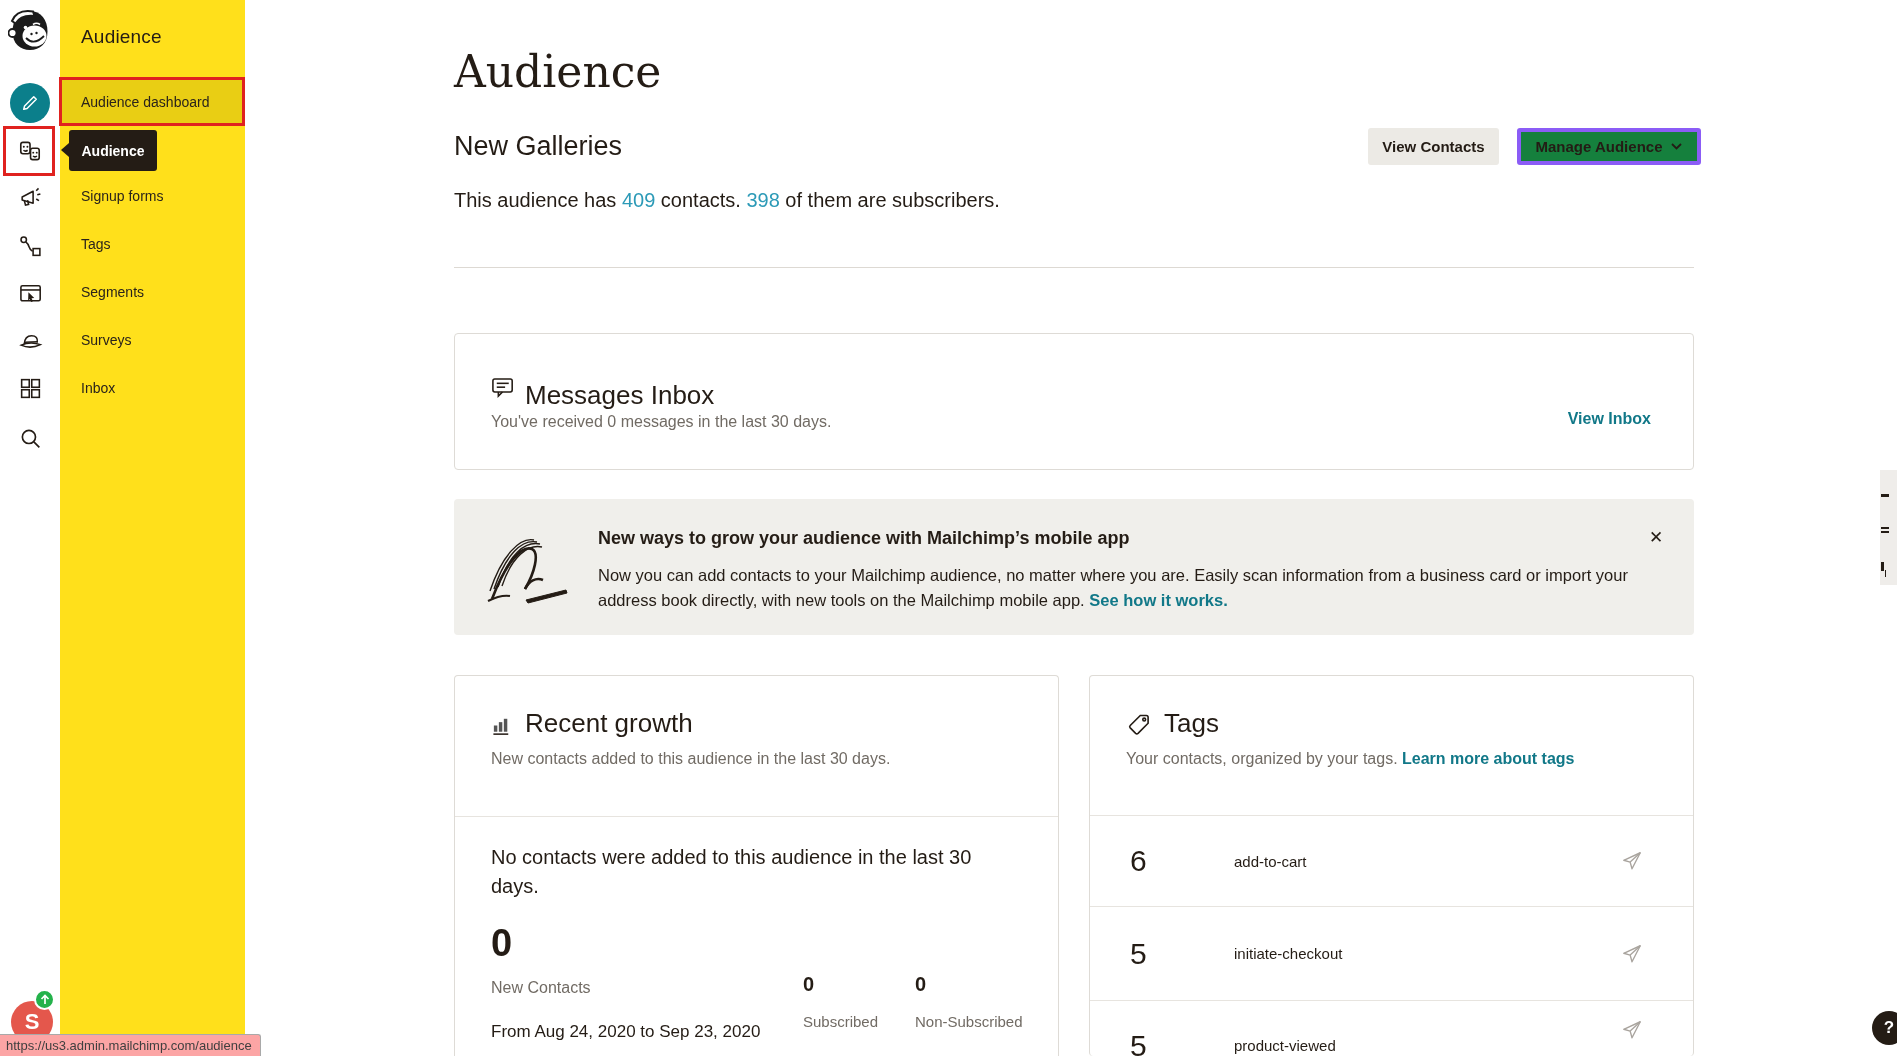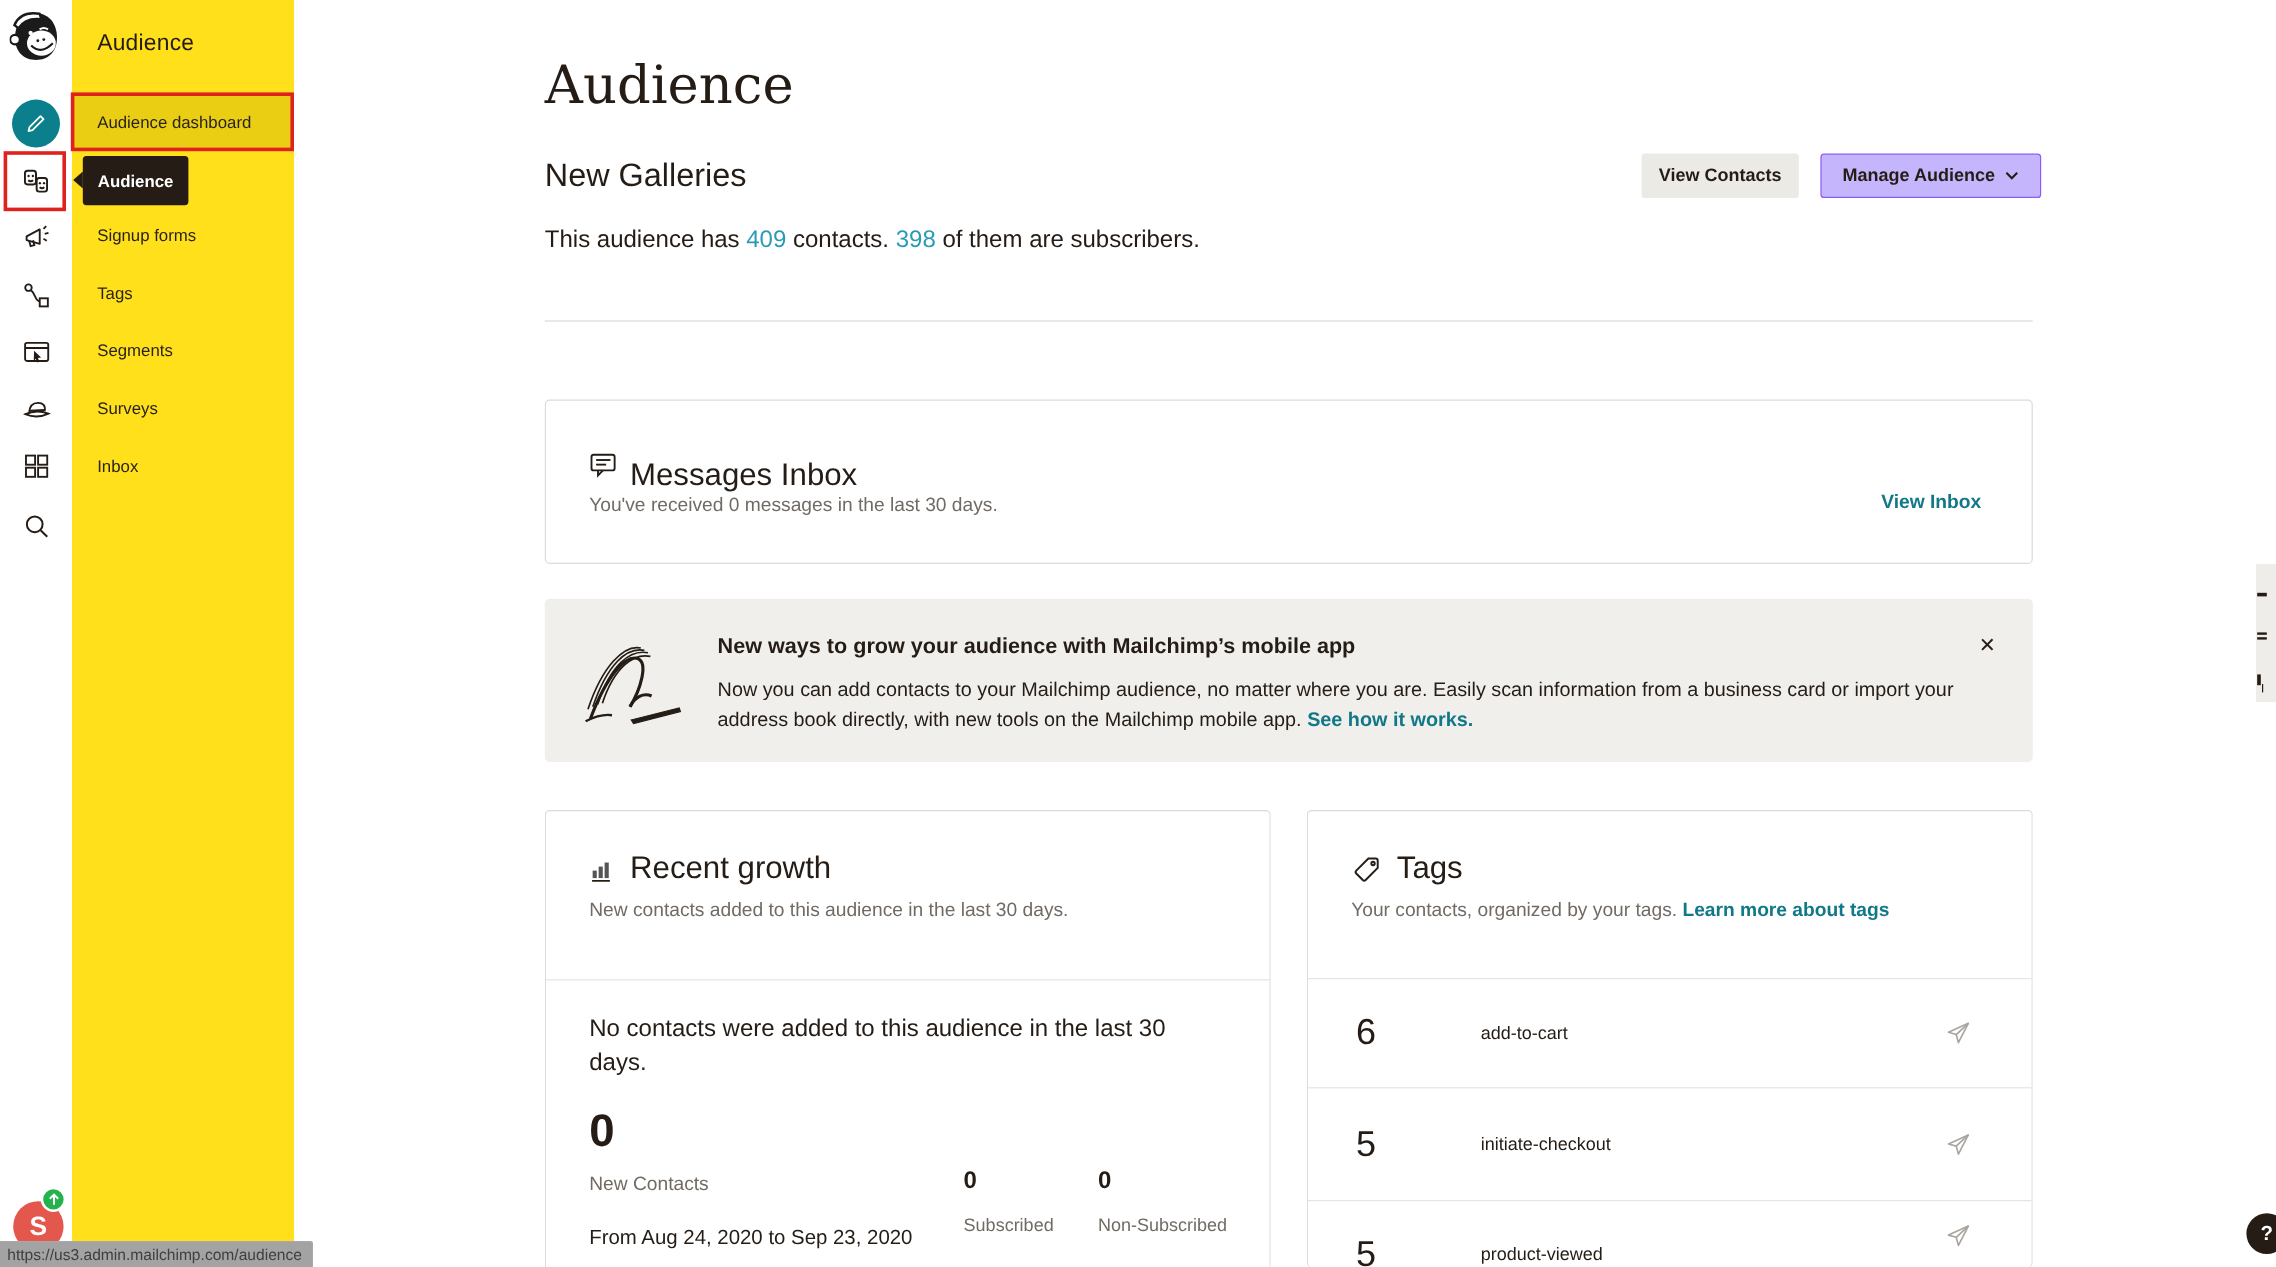--- a/index.html
+++ b/index.html
@@ -35,21 +35,21 @@
     border-top:7px solid transparent; border-bottom:7px solid transparent; border-right:8px solid #241c15; }
 
   
   .h1 { left:454px; top:46px; font-family:"DejaVu Serif", serif; font-weight:500; font-size:44px; }
   .h2 { left:454px; top:131px; font-size:27px; font-weight:500; }
   .intro { left:454px; top:189px; font-size:20px; }
   .intro b { font-weight:400; color:#2c9ab7; }
   .btn { position:absolute; top:128px; height:37px; display:flex; align-items:center; justify-content:center;
     font-size:15px; font-weight:600; color:#241c15; cursor:pointer; border-radius:3px; }
   .btn-gray { left:1368px; width:131px; background:#eceae5; }
-  .btn-outline { left:1517px; width:184px; background:#c4b5fd; border:1px solid #8b5cf6; gap:9px; }
+  .btn-outline { left:1517px; width:184px; background:#15803d; border:4px solid #8b5cf6; gap:9px; }
   .rule { left:454px; top:267px; width:1240px; height:0; border-top:1px solid #ddd9d3; }
 
   
   .card { background:#fff; border:1px solid #dedbd6; border-radius:4px; }
   .card-title { font-size:26px; color:#241c15; }
   .card-sub { font-size:16px; color:#716b64; }
   .teal-link { color:#117888; font-weight:bold; cursor:pointer; }
 
   .msg-card { left:454px; top:333px; width:1240px; height:137px; }
   .grow-card { left:454px; top:675px; width:605px; height:489px; border-bottom:none; }
@@ -79,21 +79,21 @@
     color:#fff; font-size:17px; font-weight:bold; display:flex; align-items:center; justify-content:center;
     z-index:8; cursor:pointer; }
 
   
   .s-widget { left:11px; top:1001px; width:42px; height:42px; border-radius:50%; background:#e4574c;
     color:#fff; font-size:22px; font-weight:bold; display:flex; align-items:center; justify-content:center;
     z-index:8; cursor:pointer; }
   .s-badge { left:34px; top:989px; width:21px; height:21px; border-radius:50%; background:#24b24b;
     border:2px solid #fff; color:#fff; font-size:11px; font-weight:bold; display:flex; align-items:center;
     justify-content:center; z-index:9; }
-  .statusbar { left:0; top:1034px; height:22px; background:#a3a3a3; border:1px solid #a9a9a9;
+  .statusbar { left:0; top:1034px; height:22px; background:#fca5a5; border:1px solid #a9a9a9;
     border-left:none; border-bottom:none; border-top-right-radius:3px; padding:3px 8px 0 6px;
     font-size:13px; color:#3f3f3f; z-index:10; white-space:nowrap; }
 </style>
 </head>
 <body>
 
 <div class="abs rail">
   <div class="rail-item" style="top:6px">
     <svg width="44" height="48" viewBox="0 0 44 48">
       <path d="M22,5 C33,5 39.5,14 39.5,25.5 C39.5,37.5 32,44 22,44 C12,44 4.5,37.5 4.5,25.5 C4.5,14 11,5 22,5 Z" fill="#1b1b1b"></path>

